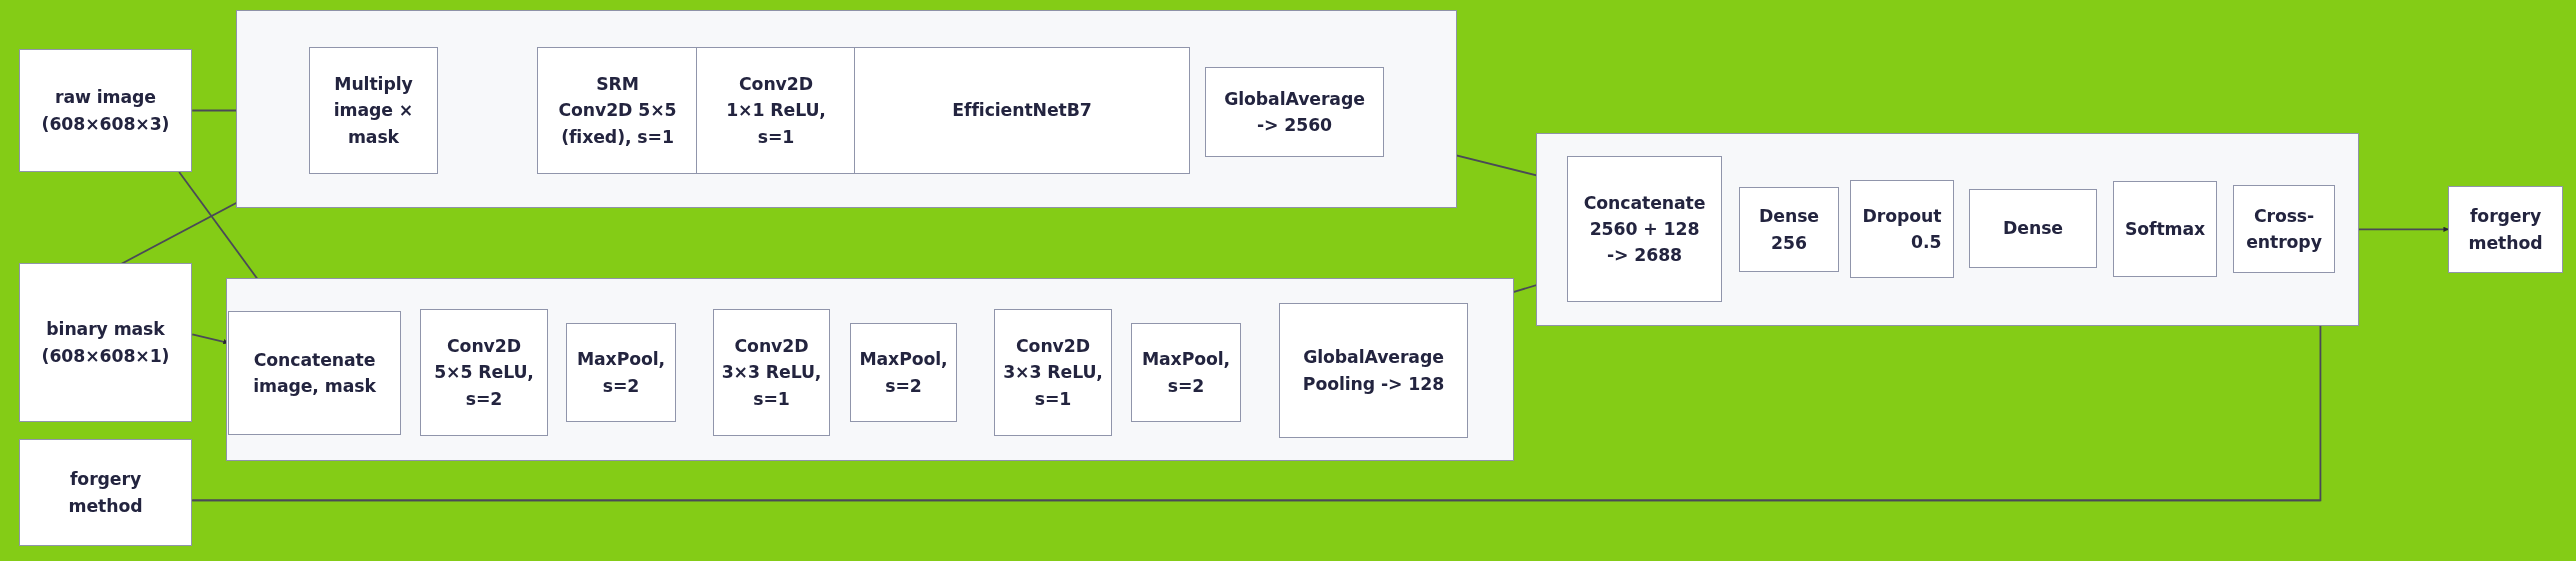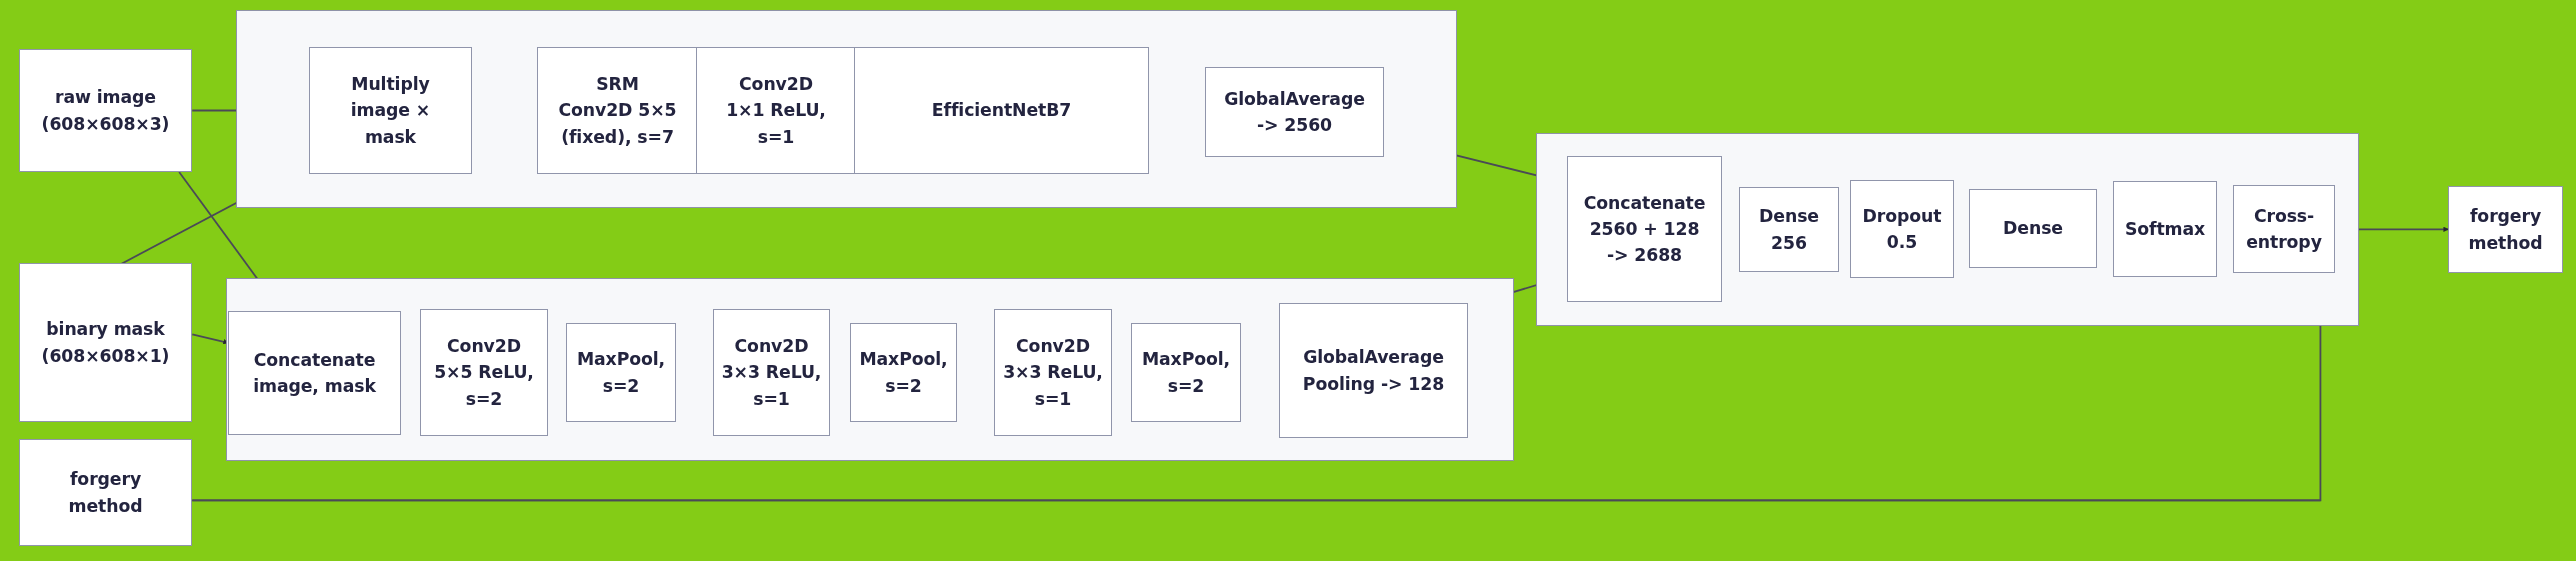--- a/index.html
+++ b/index.html
@@ -122,33 +122,33 @@
 
   <div class="node io" style="left:19px; top:49px; width:173px; height:123px;">raw image
 (608×608×3)</div>
 
   <div class="node io" style="left:19px; top:263px; width:173px; height:159px;">binary mask
 (608×608×1)</div>
 
   <div class="node io" style="left:19px; top:439px; width:173px; height:107px;">forgery
 method</div>
 
-  <div class="node" style="left:309px; top:47px; width:163px; height:127px;">Multiply
+  <div class="node" style="left:309px; top:47px; width:129px; height:127px;">Multiply
 image ×
 mask</div>
 
   <div class="node" style="left:537px; top:47px; width:161px; height:127px;">SRM
 Conv2D 5×5
-(fixed), s=7</div>
+(fixed), s=1</div>
 
   <div class="node" style="left:696px; top:47px; width:160px; height:127px;">Conv2D
 1×1 ReLU,
 s=1</div>
 
-  <div class="node" style="left:854px; top:47px; width:295px; height:127px;">EfficientNetB7</div>
+  <div class="node" style="left:854px; top:47px; width:336px; height:127px;">EfficientNetB7</div>
 
   <div class="node" style="left:1205px; top:67px; width:179px; height:90px;">GlobalAverage
 -&gt; 2560</div>
 
   <div class="node" style="left:228px; top:311px; width:173px; height:124px;">Concatenate
 image, mask</div>
 
   <div class="node" style="left:420px; top:309px; width:128px; height:127px;">Conv2D
 5×5 ReLU,
 s=2</div>
@@ -173,21 +173,21 @@
   <div class="node" style="left:1279px; top:303px; width:189px; height:135px;">GlobalAverage
 Pooling -&gt; 128</div>
 
   <div class="node" style="left:1567px; top:156px; width:155px; height:146px;">Concatenate
 2560 + 128
 -&gt; 2688</div>
 
   <div class="node" style="left:1739px; top:187px; width:100px; height:85px;">Dense
 256</div>
 
-  <div class="node" style="left:1850px; top:180px; width:104px; height:98px;">Dropout
+  <div class="node" style="left:1850px; top:180px; width:104px; height:98px;text-align:right;">Dropout
 0.5</div>
 
   <div class="node" style="left:1969px; top:189px; width:128px; height:79px;">Dense</div>
 
   <div class="node" style="left:2113px; top:181px; width:104px; height:96px;">Softmax</div>
 
   <div class="node" style="left:2233px; top:185px; width:102px; height:88px;">Cross-
 entropy</div>
 
   <div class="node io" style="left:2448px; top:186px; width:115px; height:87px;">forgery

